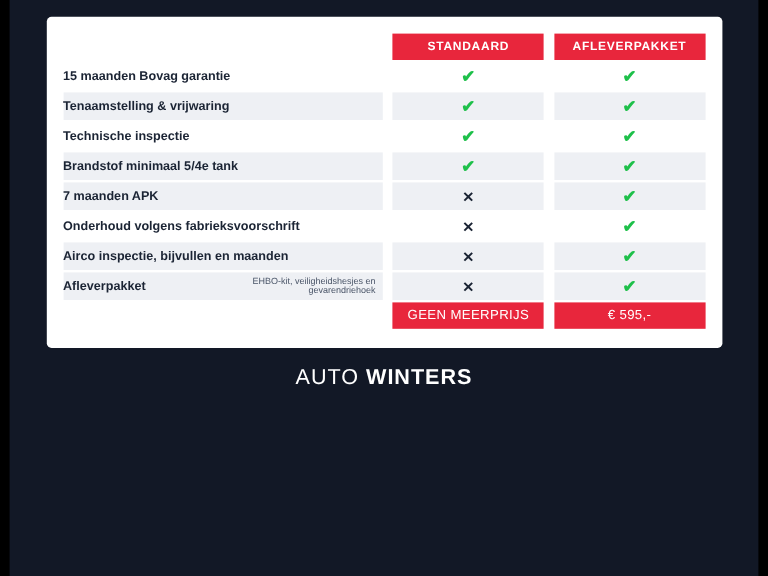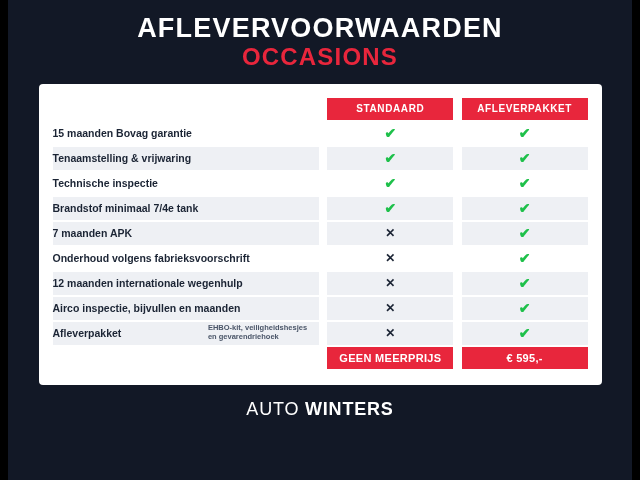--- a/index.html
+++ b/index.html
@@ -96,29 +96,29 @@
     font-size: 10.5px;
     font-weight: bold;
     color: #1b2434;
     height: 22px;
     vertical-align: middle;
     padding-left: 8px;
     padding-right: 6px;
     position: relative;
   }
   td.feature .note {
-    font-weight: bold;
+    font-weight: normal;
     font-size: 7.5px;
     color: #4a5568;
     position: absolute;
     right: 6px;
     top: 50%;
     transform: translateY(-50%);
     width: 105px;
-    text-align: left;
+    text-align: right;
     line-height: 1.15;
   }
   tr.zebra td.feature,
   tr.zebra td.mark {
     background: #eef0f4;
   }
   td.mark {
     height: 22px;
     text-align: center;
     vertical-align: middle;
@@ -133,21 +133,21 @@
   .cross {
     color: #1b2434;
     font-size: 12px;
     font-weight: bold;
   }
 
   td.price {
     background: #e8263c;
     color: #ffffff;
     font-size: 11px;
-    font-weight: bold;
+    font-weight: normal;
     text-align: center;
     height: 22px;
     vertical-align: middle;
     letter-spacing: 0.3px;
   }
 
   .footer {
     margin-top: 14px;
     text-align: center;
   }
@@ -159,24 +159,20 @@
   .brand .light { font-weight: normal; }
   .brand .bold { font-weight: bold; }
 </style>
 </head>
 <body>
 
 <div class="poster">
   <div class="letterbox"></div>
   <div class="letterbox right"></div>
 
-  <div class="header">
-    <span class="title-main">AFLEVERVOORWAARDEN</span>
-    <span class="title-sub">OCCASIONS</span>
-  </div>
 
   <div class="card">
     <table class="matrix">
       <colgroup>
         <col class="col-feature">
         <col class="spacer-col">
         <col class="col-pkg">
         <col class="spacer-col">
         <col class="col-pkg">
       </colgroup>
@@ -205,42 +201,35 @@
             <td class="mark"><span class="check">✔</span></td>
           </tr>
           <tr>
             <td class="feature">Technische inspectie</td>
             <td></td>
             <td class="mark"><span class="check">✔</span></td>
             <td></td>
             <td class="mark"><span class="check">✔</span></td>
           </tr>
           <tr class="zebra">
-            <td class="feature">Brandstof minimaal 7/4e tank</td>
+            <td class="feature">Brandstof minimaal 5/4e tank</td>
             <td></td>
             <td class="mark"><span class="check">✔</span></td>
             <td></td>
             <td class="mark"><span class="check">✔</span></td>
           </tr>
           <tr class="zebra">
             <td class="feature">7 maanden APK</td>
             <td></td>
             <td class="mark"><span class="cross">✕</span></td>
             <td></td>
             <td class="mark"><span class="check">✔</span></td>
           </tr>
           <tr>
             <td class="feature">Onderhoud volgens fabrieksvoorschrift</td>
-            <td></td>
-            <td class="mark"><span class="cross">✕</span></td>
-            <td></td>
-            <td class="mark"><span class="check">✔</span></td>
-          </tr>
-          <tr class="zebra">
-            <td class="feature">12 maanden internationale wegenhulp</td>
             <td></td>
             <td class="mark"><span class="cross">✕</span></td>
             <td></td>
             <td class="mark"><span class="check">✔</span></td>
           </tr>
           <tr class="zebra">
             <td class="feature">Airco inspectie, bijvullen en maanden</td>
             <td></td>
             <td class="mark"><span class="cross">✕</span></td>
             <td></td>

